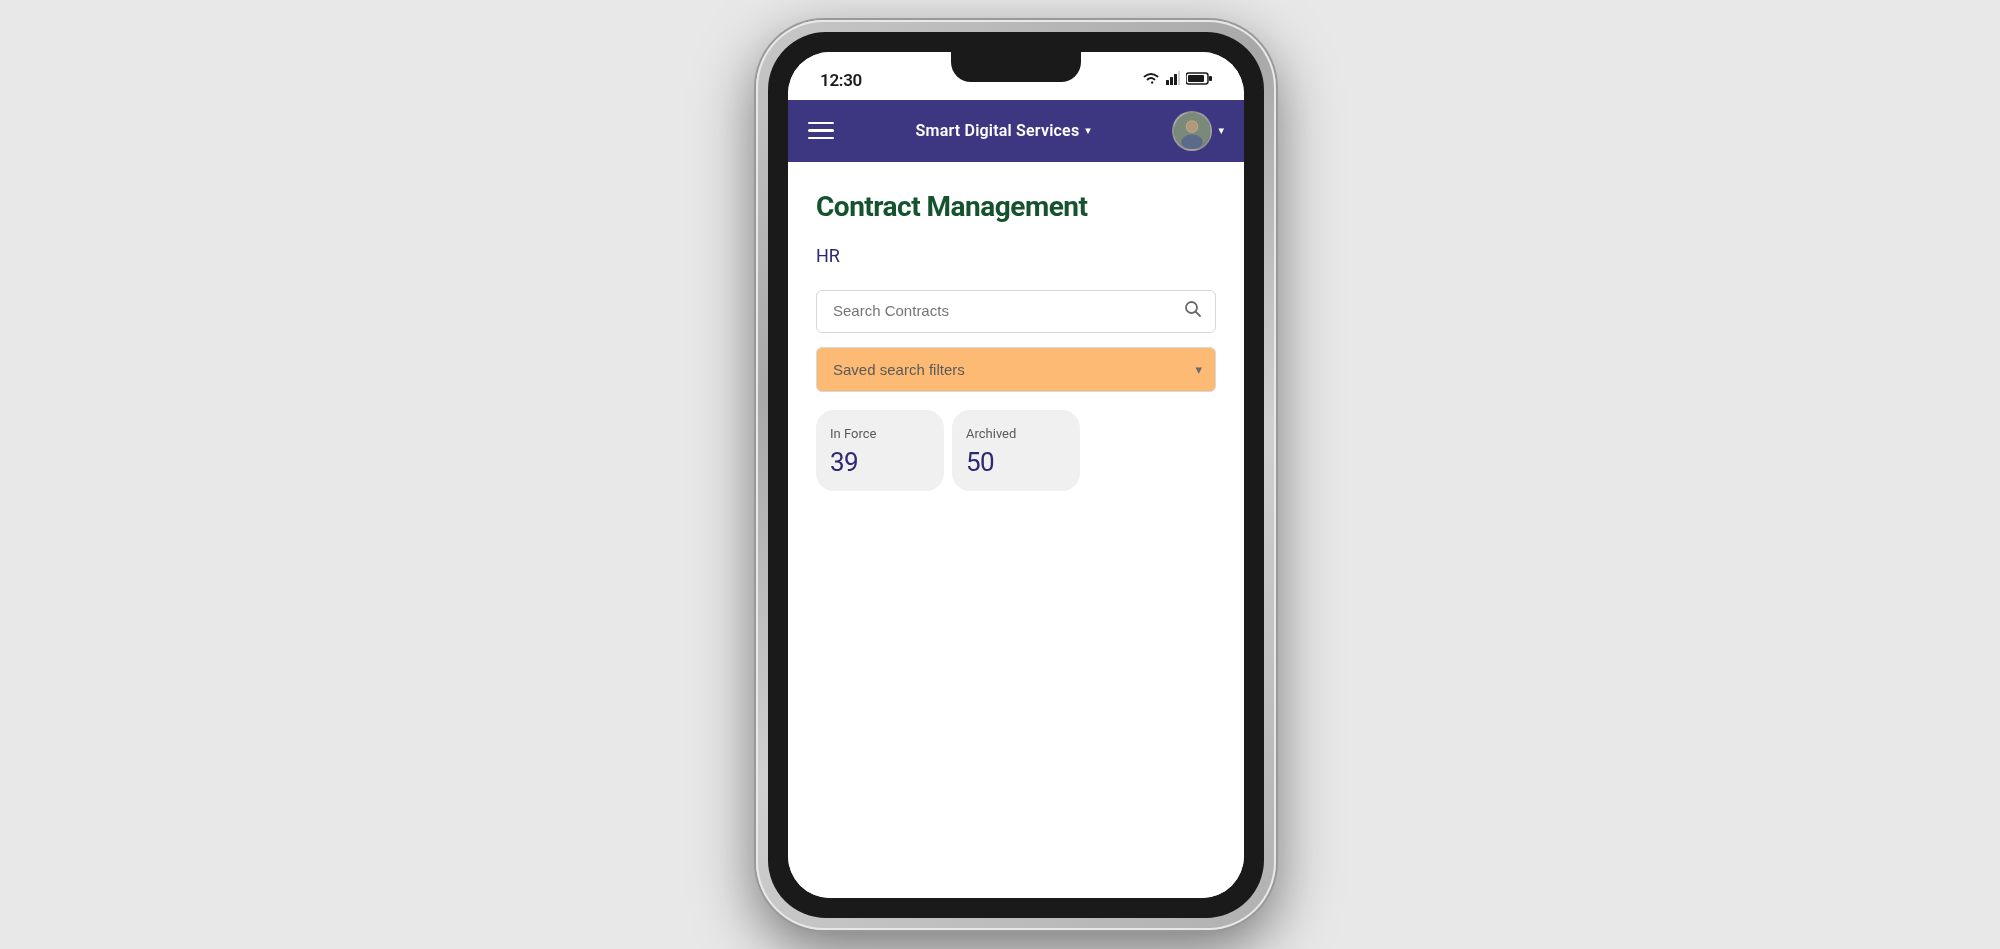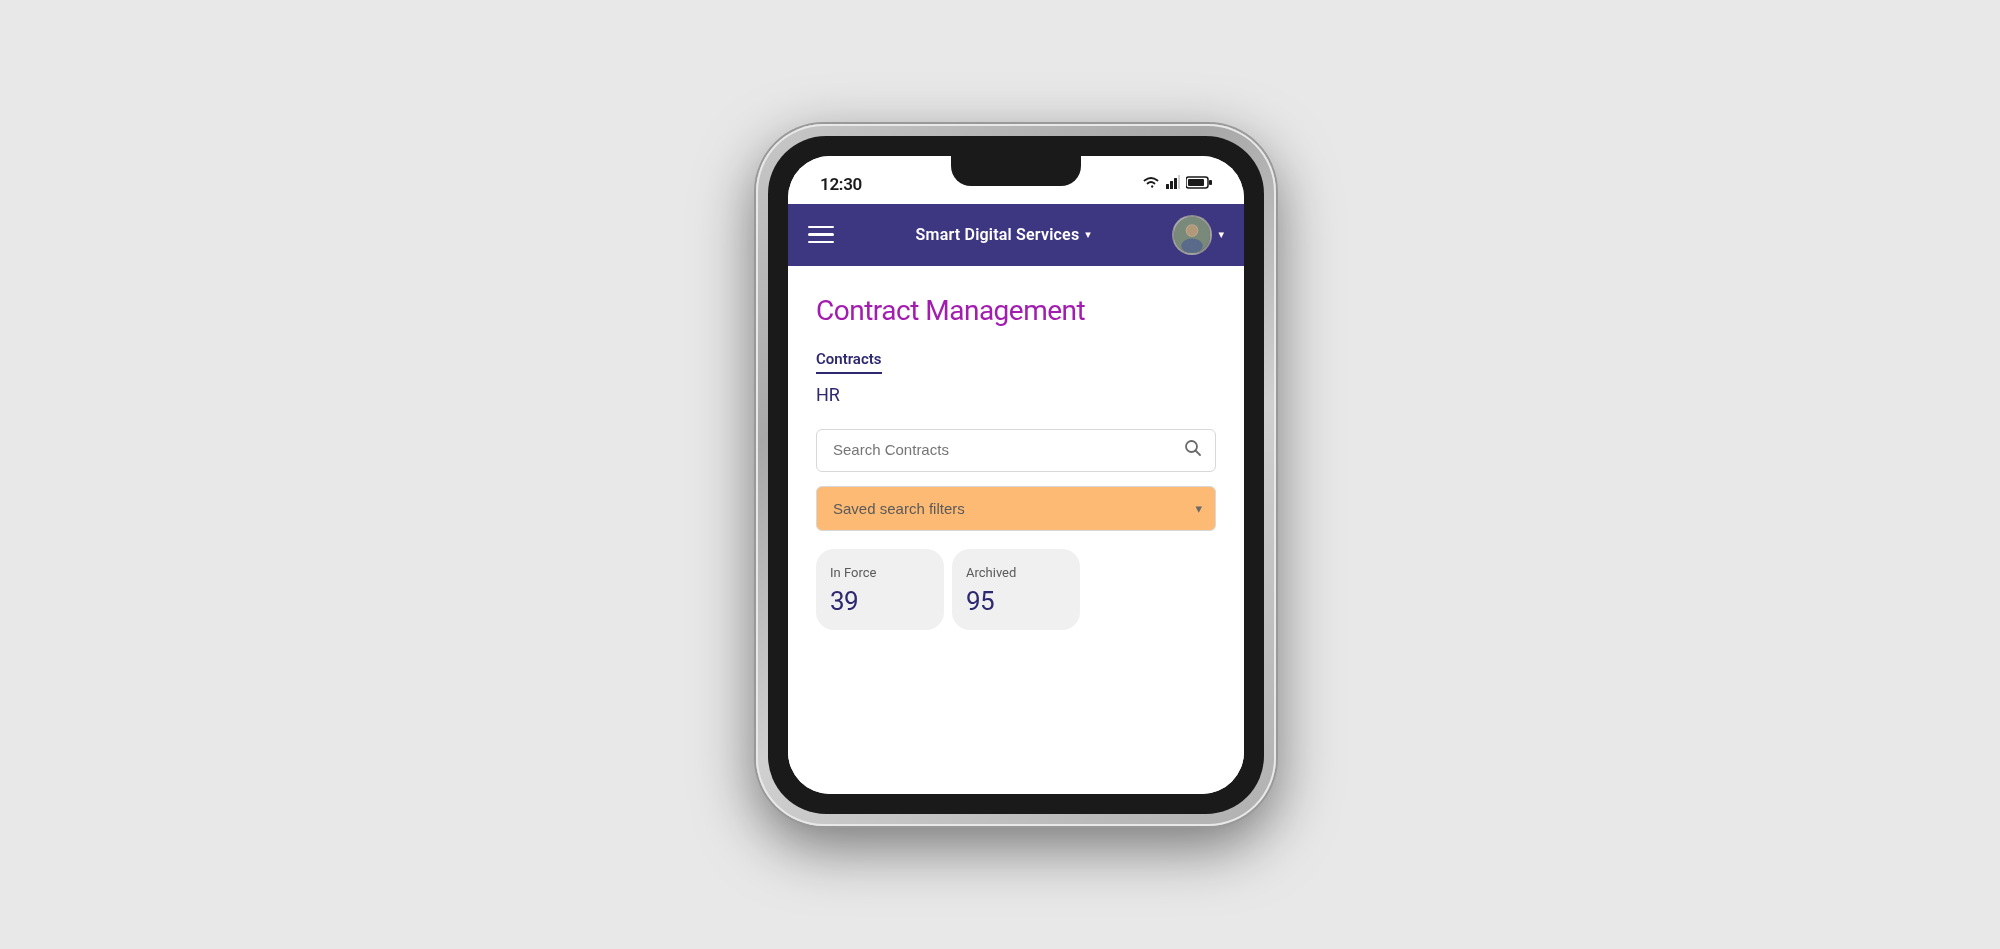--- a/index.html
+++ b/index.html
@@ -9,21 +9,21 @@
       display: flex;
       justify-content: center;
       align-items: center;
       min-height: 100vh;
       font-family: -apple-system, BlinkMacSystemFont, 'Segoe UI', Roboto, sans-serif;
     }
 
     .phone-wrapper {
       position: relative;
       width: 520px;
-      height: 702px;
+      height: 910px;
       margin-left: 32px;
     }
 
     
     .phone-shell {
       position: absolute;
       inset: 0;
       background: linear-gradient(145deg, #c8c8c8 0%, #a8a8a8 30%, #d0d0d0 60%, #b0b0b0 100%);
       border-radius: 68px;
       box-shadow:
@@ -165,22 +165,22 @@
     
     .main-content {
       flex: 1;
       background: #ffffff;
       padding: 28px 28px 20px;
       overflow-y: auto;
     }
 
     .page-title {
       font-size: 28px;
-      font-weight: 400;
-      color: #a21caf;
+      font-weight: 700;
+      color: #14532d;
       margin-bottom: 22px;
       letter-spacing: -0.5px;
     }
 
     
     .tabs {
       margin-bottom: 4px;
     }
 
     .tab-item {
@@ -345,23 +345,20 @@
               </svg>
             </div>
             <span class="avatar-dropdown">▾</span>
           </div>
         </div>
 
         <div class="main-content">
 
           <h1 class="page-title">Contract Management</h1>
 
-          <div class="tabs">
-            <span class="tab-item">Contracts</span>
-          </div>
 
           <div class="sub-filter">HR</div>
 
           <div class="search-container">
             <input type="text" class="search-input" placeholder="Search Contracts" style="">
             <span class="search-icon">
               <svg width="18" height="18" viewBox="0 0 18 18" fill="none">
                 <circle cx="7.5" cy="7.5" r="5.5" stroke="#6a6a6a" stroke-width="1.8"></circle>
                 <line x1="11.5" y1="11.5" x2="16" y2="16" stroke="#6a6a6a" stroke-width="1.8" stroke-linecap="round"></line>
               </svg>
@@ -375,21 +372,21 @@
             <span class="filters-arrow">▾</span>
           </div>
 
           <div class="stats-grid">
             <div class="stat-card">
               <div class="stat-label">In Force</div>
               <div class="stat-value">39</div>
             </div>
             <div class="stat-card">
               <div class="stat-label">Archived</div>
-              <div class="stat-value">95</div>
+              <div class="stat-value">50</div>
             </div>
           </div>
 
         </div>
 
       </div>
 
     </div>
 
   </div>

